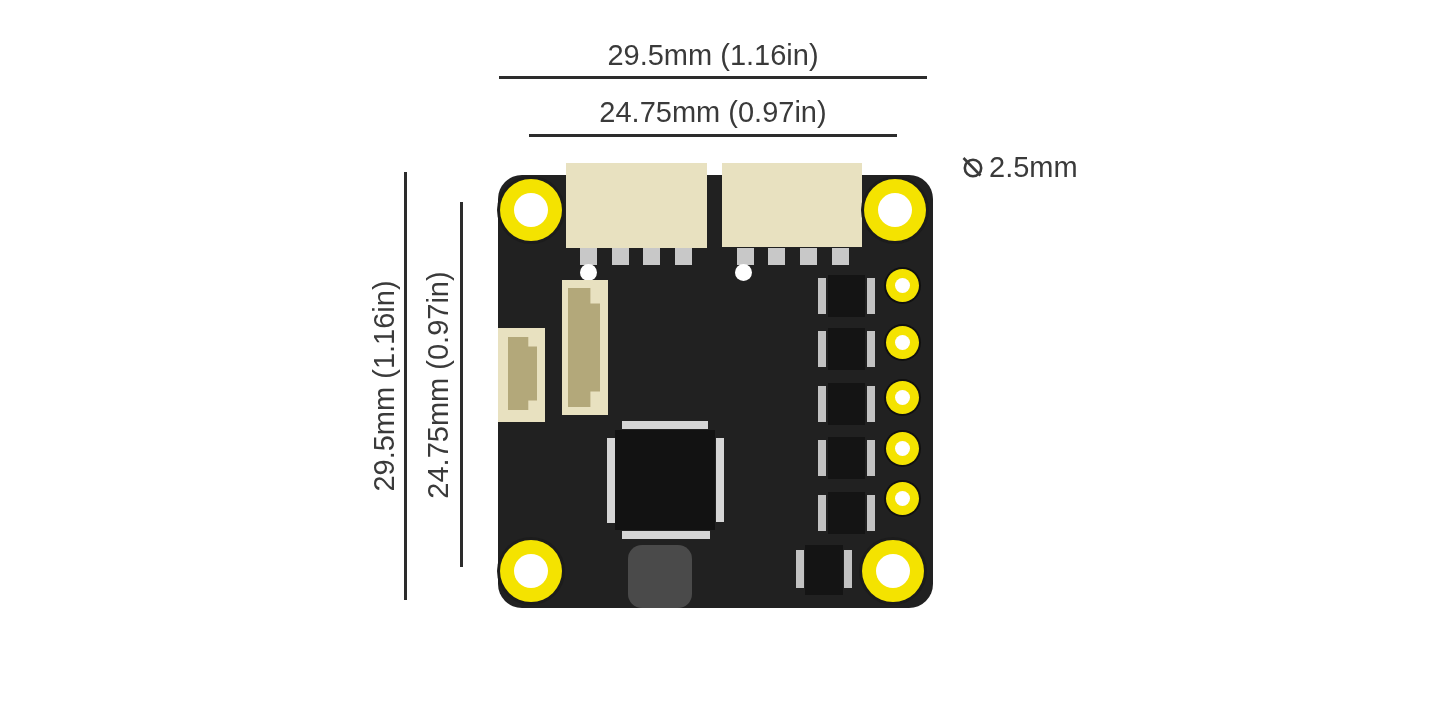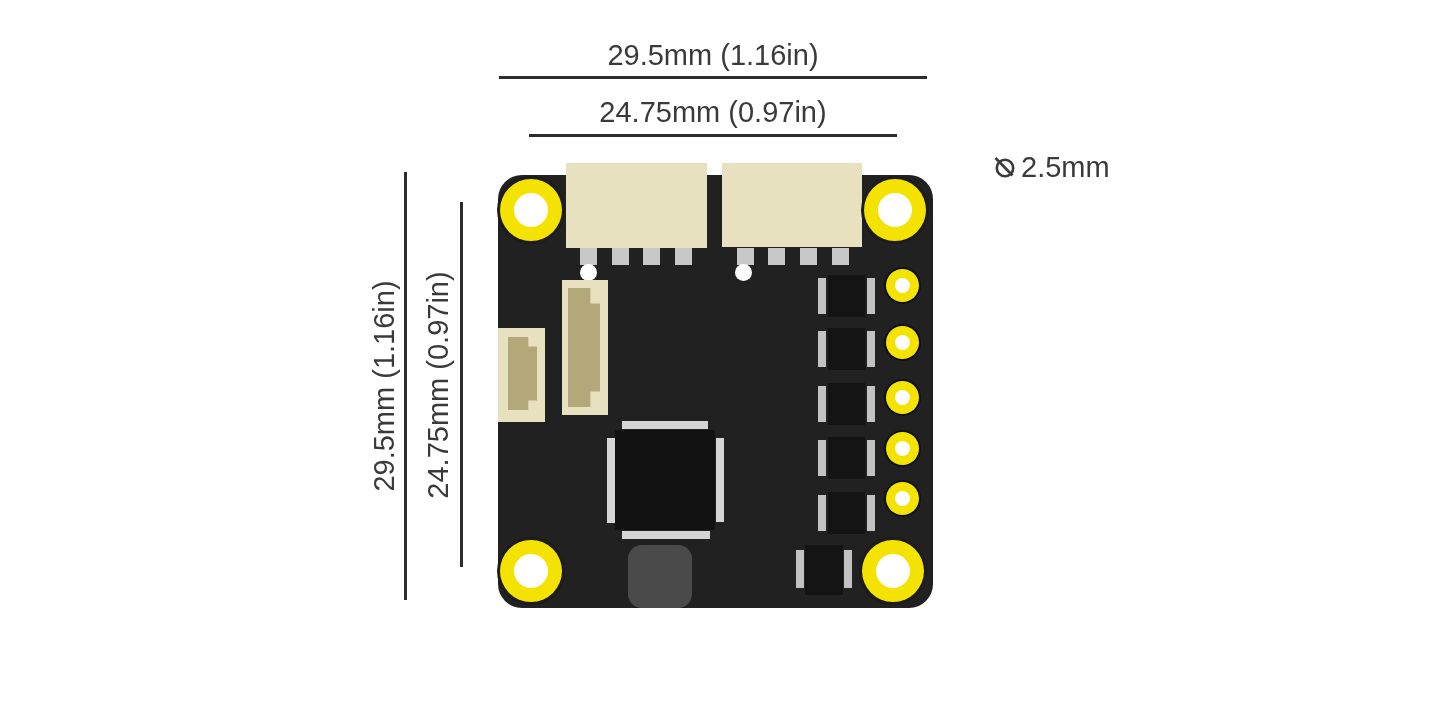--- a/index.html
+++ b/index.html
@@ -71,21 +71,21 @@
 
   <div class="dim-label" style="left:529px;top:95px;width:368px;">24.75mm (0.97in)</div>
   <div class="dim-line-h" style="left:529px;top:134px;width:368px;"></div>
 
   <div class="dim-label-v" style="left:384px;top:386px;">29.5mm (1.16in)</div>
   <div class="dim-line-v" style="left:404px;top:172px;height:428px;"></div>
 
   <div class="dim-label-v" style="left:438px;top:385px;">24.75mm (0.97in)</div>
   <div class="dim-line-v" style="left:460px;top:202px;height:365px;"></div>
 
-  <div class="dia-label" style="left:992px;top:150px;text-align:center;">
+  <div class="dia-label" style="left:960px;top:150px;text-align:center;">
     <svg width="26" height="26" viewBox="0 0 26 26">
       <circle cx="13" cy="14" r="8.2" fill="none" stroke="#3A3A3A" stroke-width="2.6"></circle>
       <line x1="3.5" y1="4" x2="20.5" y2="21.5" stroke="#3A3A3A" stroke-width="2.6"></line>
     </svg>
     <span>2.5mm</span>
   </div>
 
   <div class="board"></div>
 
   <div class="connector" style="left:566px;top:163px;width:141px;height:85px;"></div>

